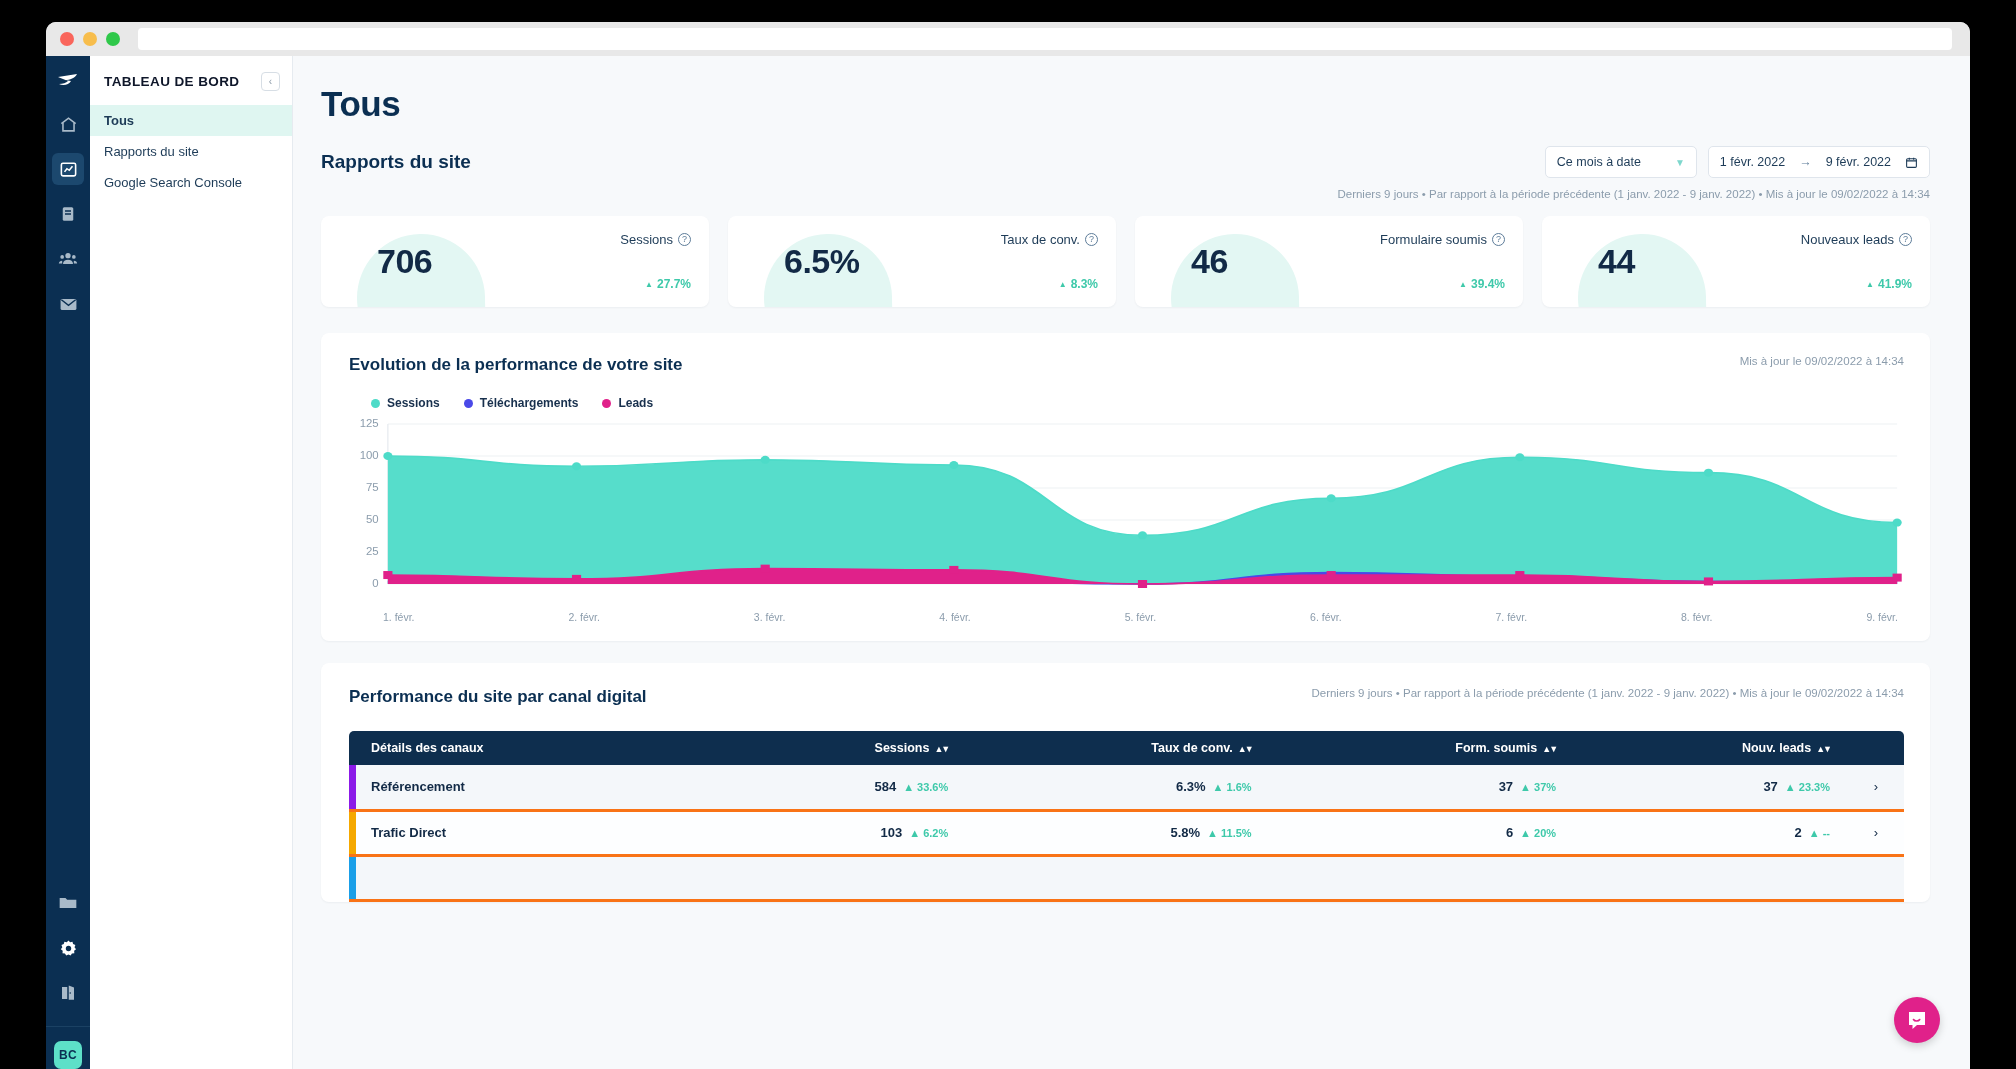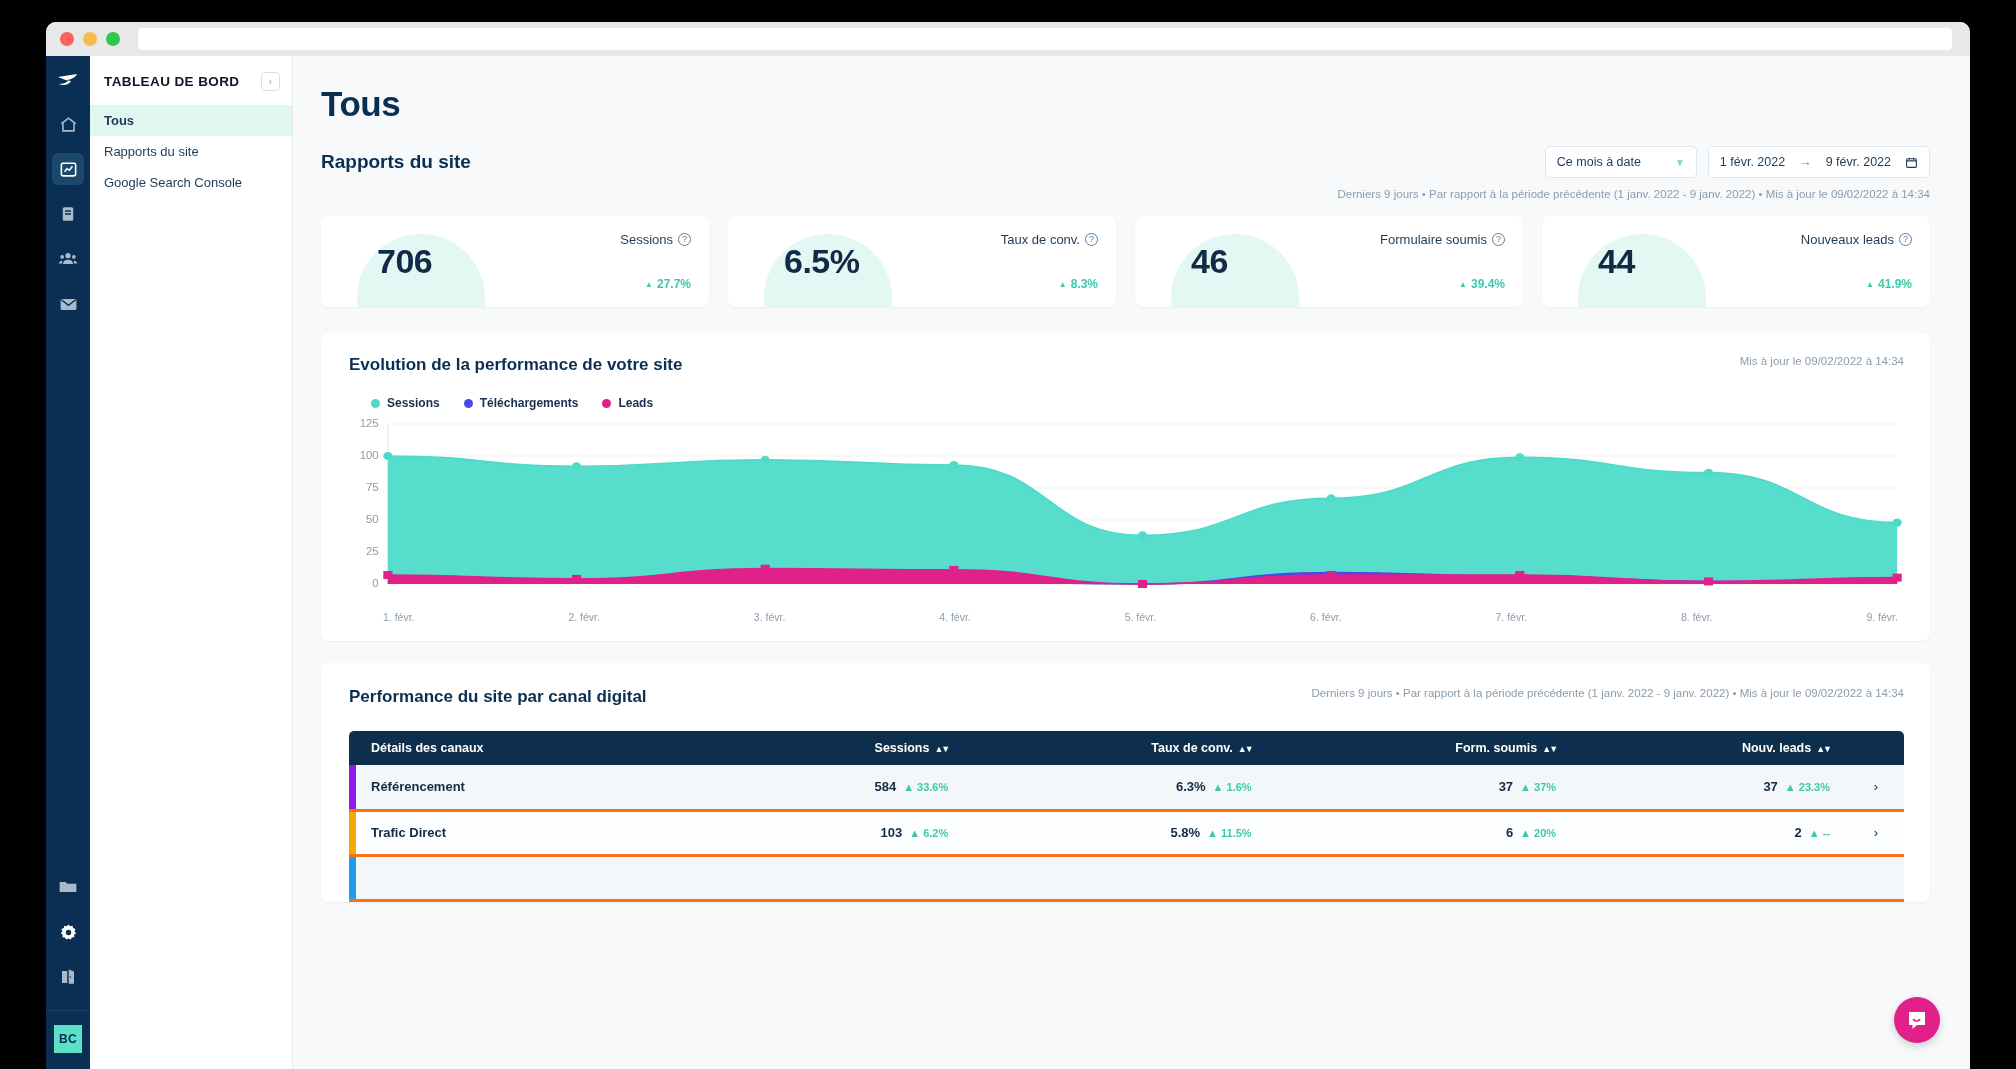--- a/index.html
+++ b/index.html
@@ -69,25 +69,24 @@
   .rail-icon svg { display: block; }
   .rail-spacer { flex: 1; }
   .rail-bottom { display: flex; flex-direction: column; align-items: center; }
   .rail-sep {
     width: 44px; height: 1px; background: #1b4163;
     margin: 4px 0 14px 0;
   }
   .avatar {
     width: 28px; height: 28px;
     background: #5de0c8;
-    border-radius: 0;
+    border-radius: 7px;
     color: #0b2f52;
     font-size: 12px; font-weight: bold;
     display: flex; align-items: center; justify-content: center;
-    margin-bottom: 16px;
     letter-spacing: .3px;
   }
 
   
   .navpanel {
     width: 203px;
     background: #ffffff;
     border-right: 1px solid #e6ebf0;
     flex-shrink: 0;
     padding-top: 16px;

